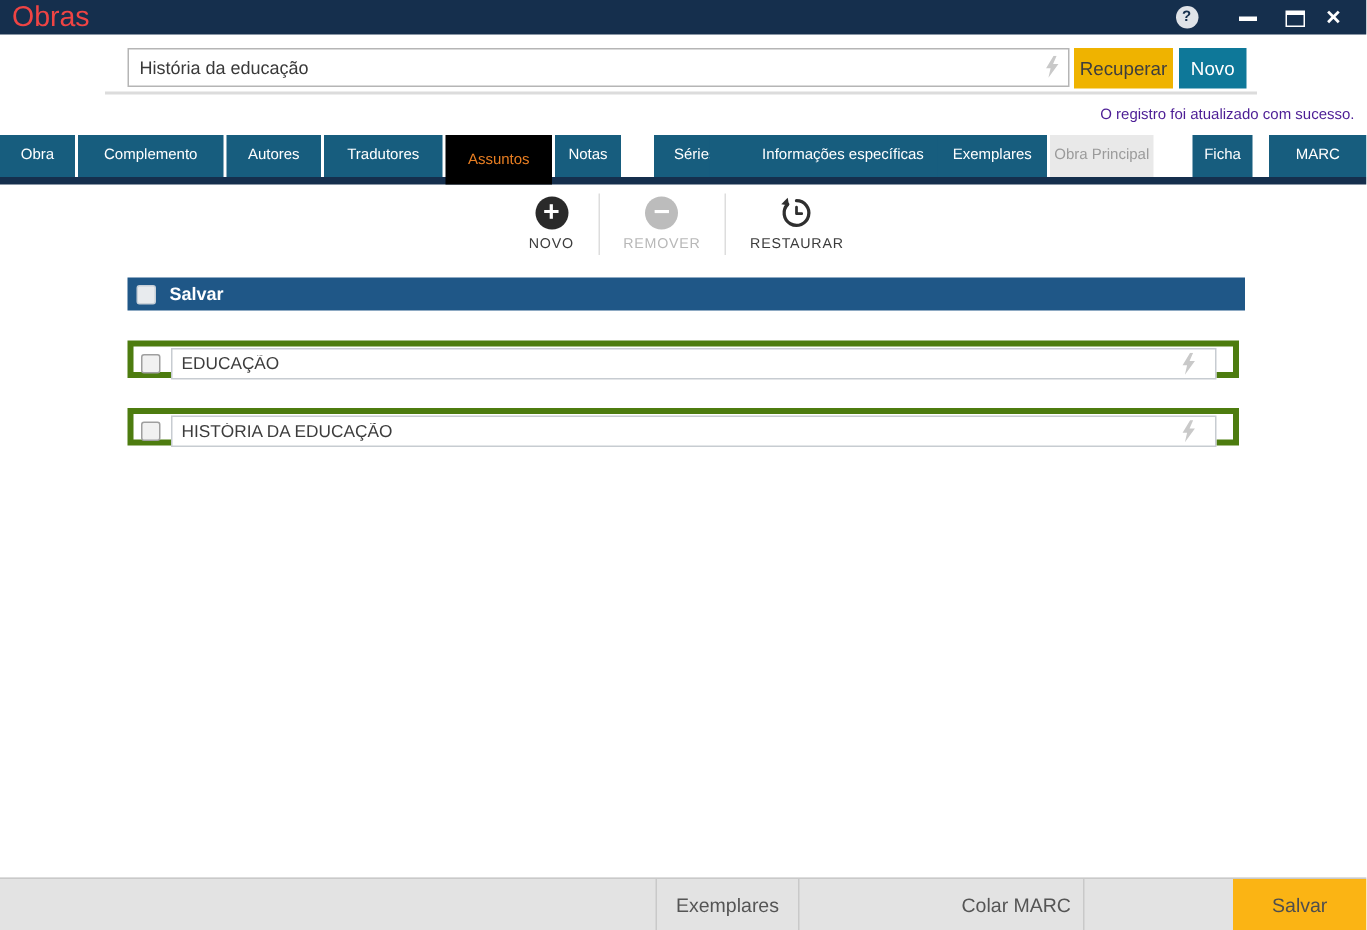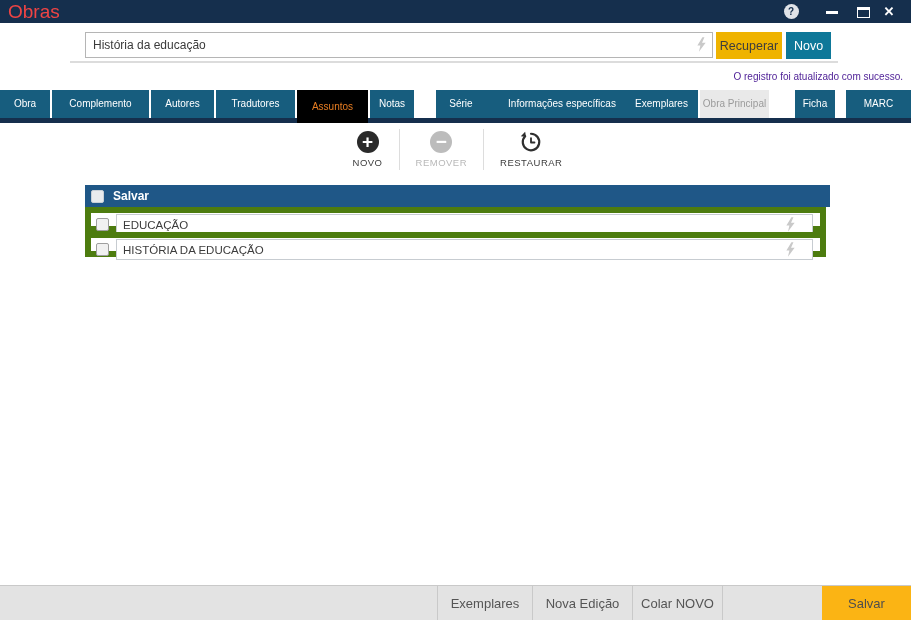--- a/index.html
+++ b/index.html
@@ -49,21 +49,21 @@
   .tool-label { margin-top:4px; font-size:9.5px; letter-spacing:0.5px; color:#3c3c3c; }
   .toolbtn.disabled { cursor:default; }
   .toolbtn.disabled .tool-label { color:#b8b8b8; }
   
   .tbl { position:absolute; left:85px; top:185px; width:745px; }
   .tbl-header { height:22px; background:#1f5787; display:flex; align-items:center; }
   .cb { appearance:none; -webkit-appearance:none; width:13px; height:13px; border:1px solid #9f9f9f; background:#f1f1f1;
     border-radius:2px; cursor:pointer; margin:0; }
   .tbl-header .cb { margin-left:6px; border-color:#c8d0d8; background:#e8ebee; }
   .tbl-header .lbl { margin-left:9px; color:#fff; font-weight:bold; font-size:12px; }
-  .tbl-row { position:relative; height:25px; margin-top:0; width:741px; background:#fff; border:6px solid #4d7c0f; }
+  .tbl-row { position:relative; height:25px; margin-top:20px; width:741px; background:#fff; border:4px solid #4d7c0f; }
   .tbl-row .cb { position:absolute; left:5px; top:5px; }
   .row-field { position:absolute; left:25px; top:1px; width:697px; height:21px; border:1px solid #c7ccd1;
     font-size:11.5px; color:#3c3c3c; padding:0 20px 0 6px; font-family:inherit; outline:none; }
   .row-bolt { right:24px; top:4px; }
   
   .footer { position:absolute; left:0; top:585px; width:911px; height:35px; background:#e3e3e3; border-top:1px solid #c9c9c9; }
   .fbtn { position:absolute; top:0; height:34px; background:#e3e3e3; border:none; border-left:1px solid #c9c9c9;
     border-right:1px solid #c9c9c9; color:#555; font-size:13px; cursor:pointer; font-family:inherit; }
   .f-exemplares { left:437px; width:96px; }
   .f-novaedicao { left:533px; width:100px; border-left:none; }
@@ -162,16 +162,15 @@
     <input type="checkbox" class="cb" style="">
     <input class="row-field" type="text" value="HISTÓRIA DA EDUCAÇÃO" style="">
     <svg class="bolt row-bolt">
         <use href="#i-bolt"></use>
       </svg>
   </div>
 </div>
 
 <div class="footer">
   <button class="fbtn f-exemplares">Exemplares</button>
-  <button class="fbtn f-novaedicao">Nova Edição</button>
-  <button class="fbtn f-colarmarc">Colar NOVO</button>
+  <button class="fbtn f-colarmarc">Colar MARC</button>
   <button class="f-salvar">Salvar</button>
 </div>
 
 </body></html>

